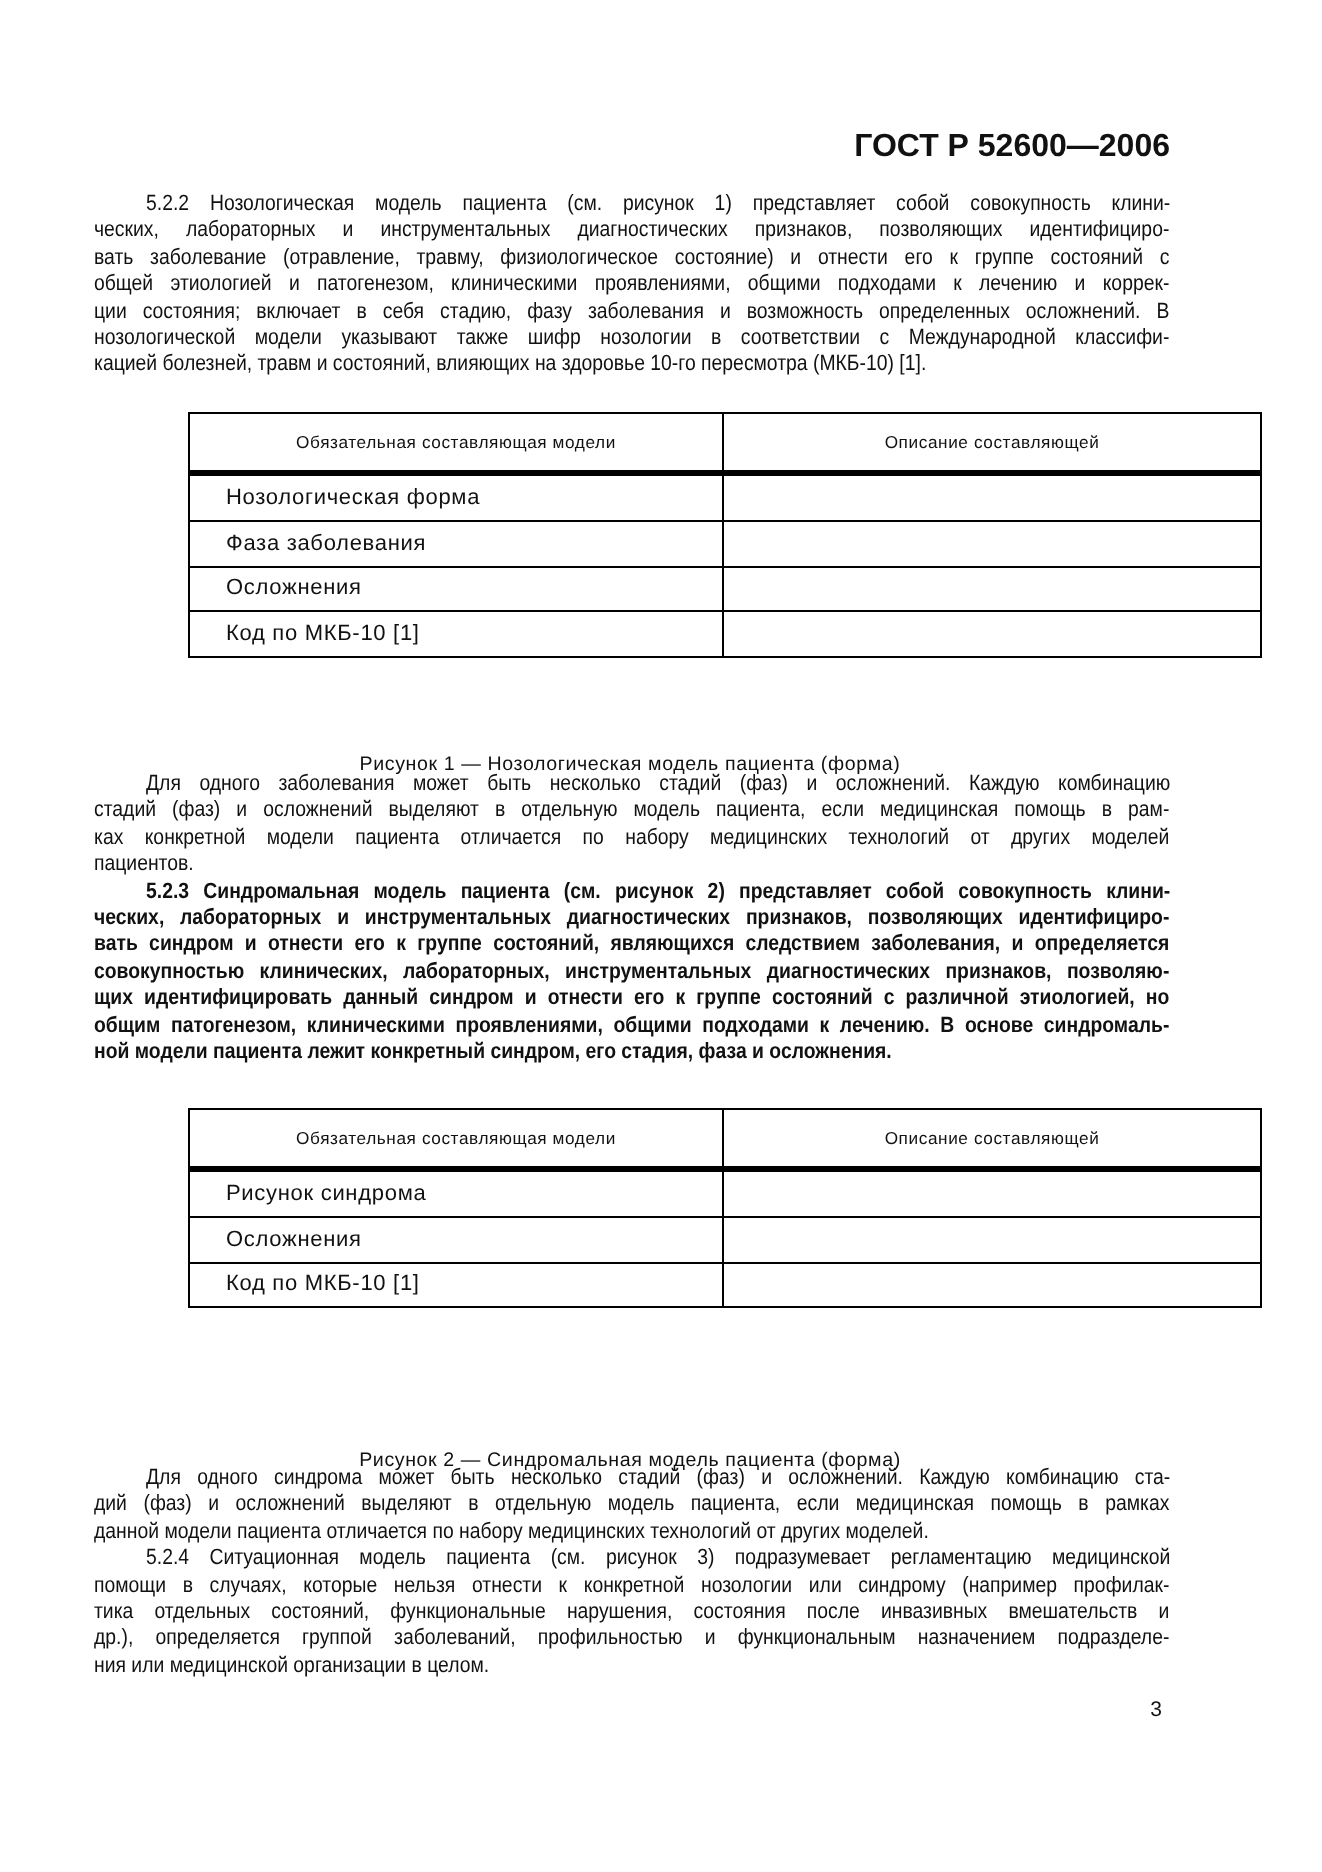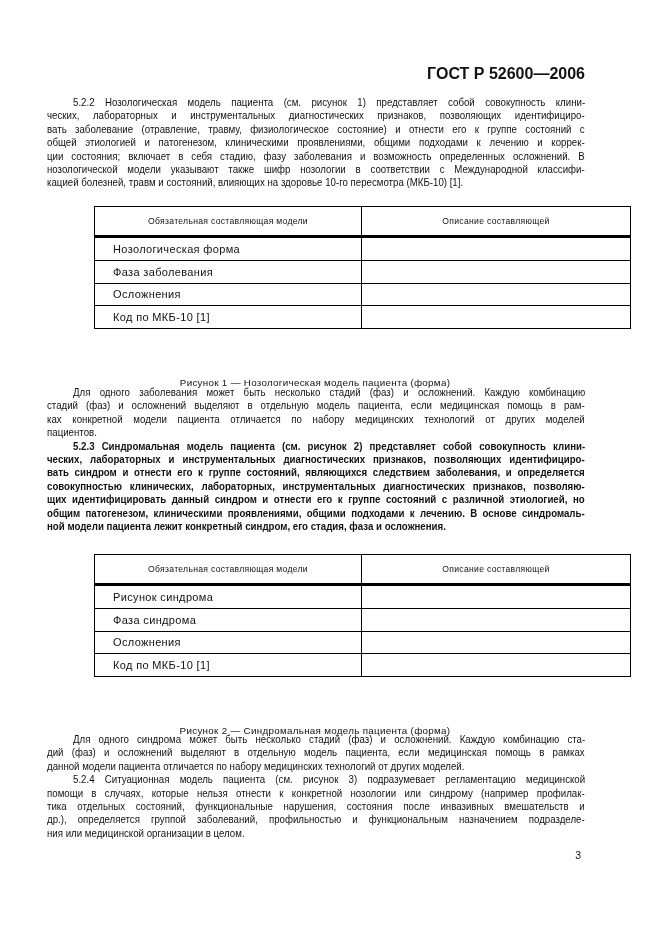--- a/index.html
+++ b/index.html
@@ -114,24 +114,20 @@
   <tbody>
       <tr>
     <th>Обязательная составляющая модели</th>
     <th>Описание составляющей</th>
   </tr>
   <tr>
     <td>Рисунок синдрома</td>
     <td class="desc"></td>
   </tr>
   <tr>
-    <td>Фаза синдрома</td>
-    <td class="desc"></td>
-  </tr>
-  <tr>
     <td>Осложнения</td>
     <td class="desc"></td>
   </tr>
   <tr>
     <td>Код по МКБ-10 [1]</td>
     <td class="desc"></td>
   </tr>
 </tbody>
   </table>
 <div class="caption" style="top:709px;">Рисунок 2 — Синдромальная модель пациента (форма)</div>

